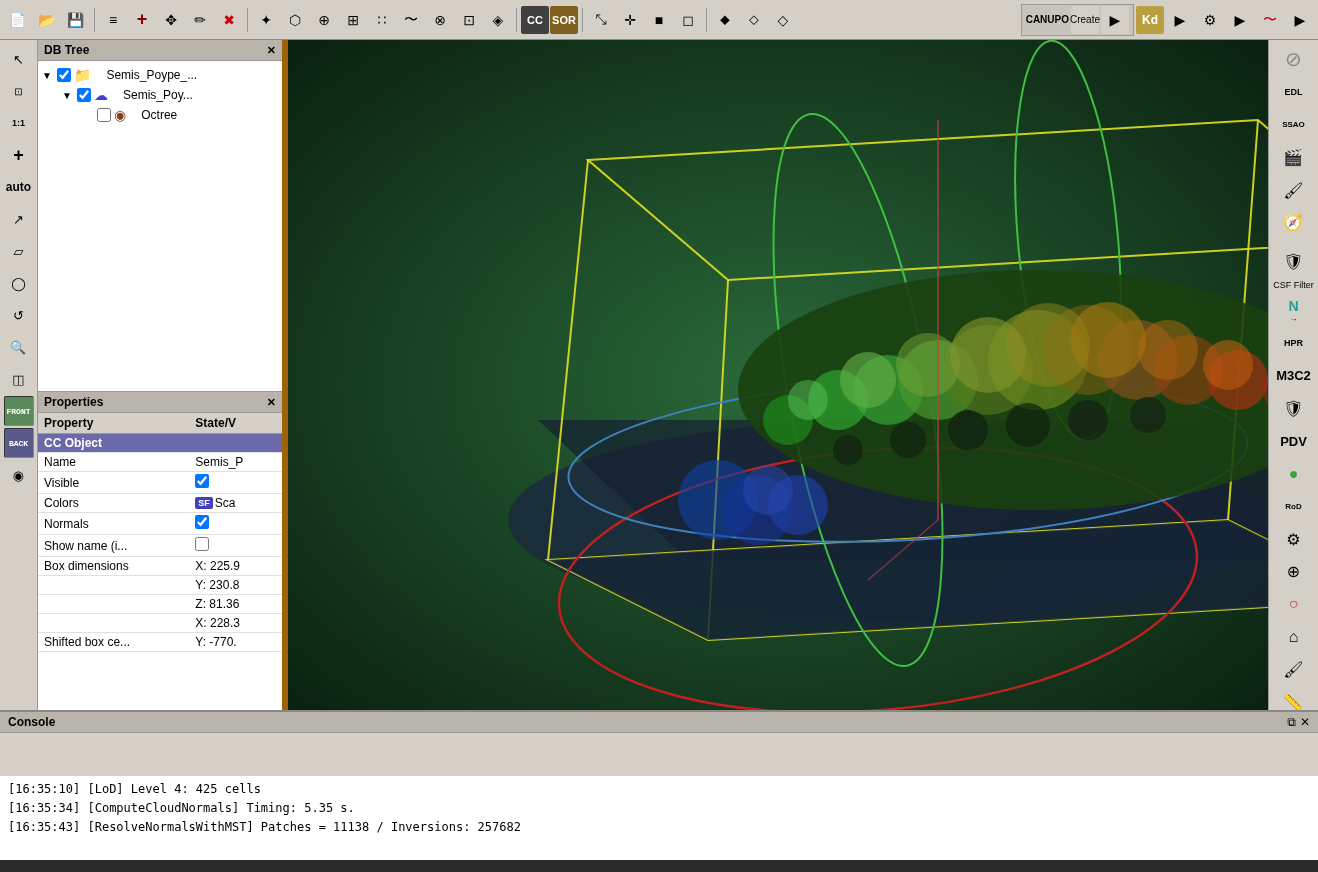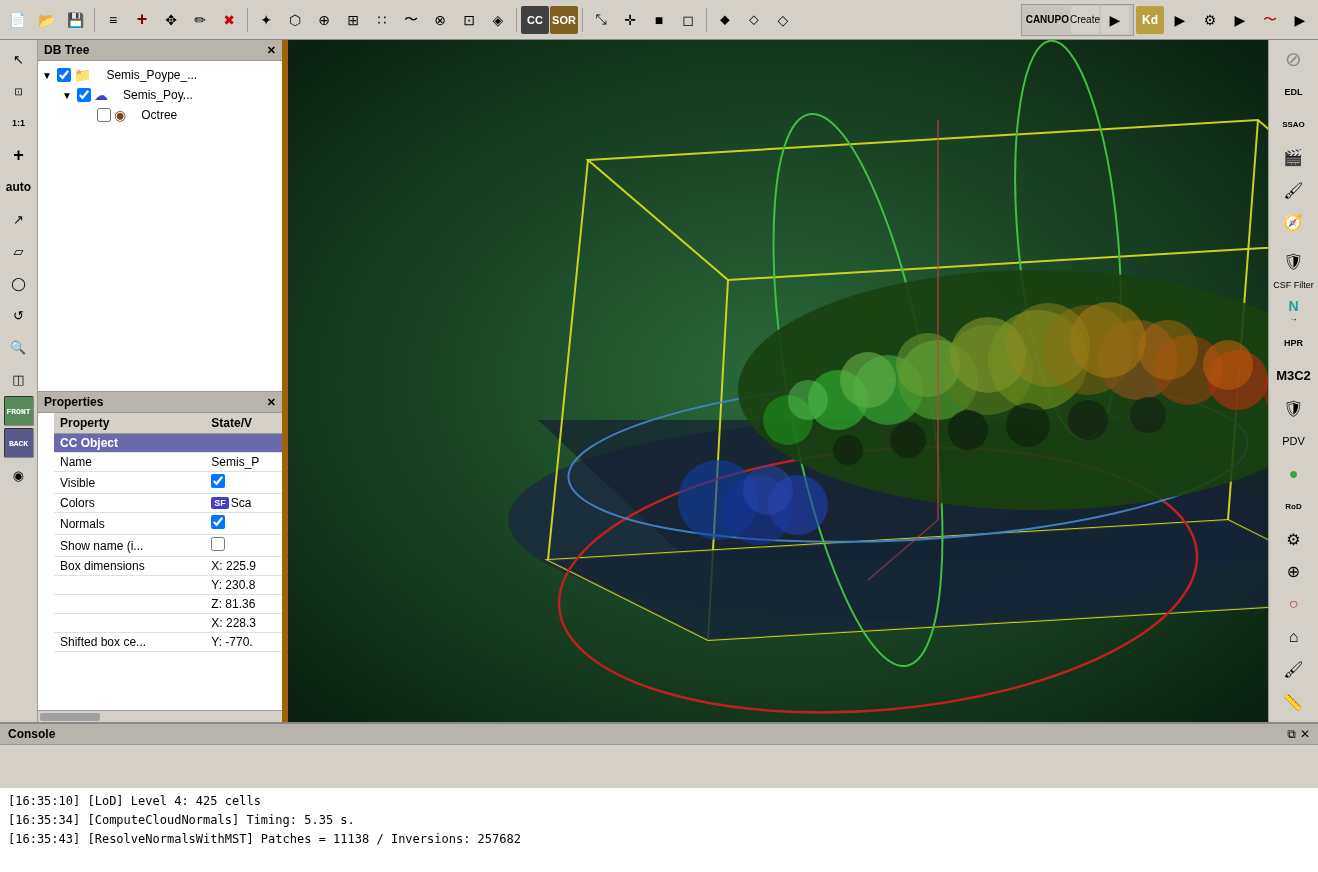--- a/index.html
+++ b/index.html
@@ -68,21 +68,21 @@
     .tree-grandchild { padding-left: 40px; }
 
     
     #properties-panel {
       flex: 1; background: #d4d0c8; display: flex; flex-direction: column; overflow: hidden;
     }
     #properties-content {
       flex: 1; overflow: auto; background: #fff;
     }
     .prop-table {
-      width: 100%; border-collapse: collapse; margin-left: 16px;
+      width: 100%; border-collapse: collapse;
     }
     .prop-table th {
       background: #d4d0c8; padding: 3px 6px; text-align: left; font-size: 12px;
       border-bottom: 1px solid #999; position: sticky; top: 0;
     }
     .prop-table td {
       padding: 2px 6px; font-size: 12px; border-bottom: 1px solid #e0e0e0;
       max-width: 120px; overflow: hidden; text-overflow: ellipsis; white-space: nowrap;
     }
     .prop-row-header {
@@ -118,21 +118,21 @@
     }
     .right-btn {
       width: 38px; height: 38px; background: #d4d0c8; border: 1px solid transparent;
       display: flex; align-items: center; justify-content: center; cursor: pointer;
       font-size: 11px; border-radius: 2px; flex-direction: column; text-align: center;
     }
     .right-btn-label { font-size: 8px; line-height: 1; }
 
     
     #bottom-area {
-      position: absolute; bottom: 0; left: 0; right: 0; height: 150px;
+      position: absolute; bottom: 12px; left: 0; right: 0; height: 150px;
       background: #d4d0c8; border-top: 2px solid #888;
       display: flex; flex-direction: column;
     }
     #console-header {
       background: #b8b4ac; padding: 3px 8px; font-weight: bold; font-size: 12px;
       display: flex; justify-content: space-between; align-items: center;
       border-bottom: 1px solid #999;
     }
     #console-content {
       flex: 1; overflow-y: auto; background: #fff; padding: 4px 8px;
@@ -484,21 +484,21 @@
     <button class="right-btn">
       <span style="font-size:9px;font-weight:bold">HPR</span>
     </button>
     <button class="right-btn">
       <span style="font-size:13px;font-weight:bold">M3C2</span>
     </button>
     <button class="right-btn">
       <span style="font-size:16px">🛡</span>
     </button>
     <button class="right-btn">
-      <span style="font-size:11px;font-weight:normal">PDV</span>
+      <span style="font-size:13px;font-weight:bold">PDV</span>
     </button>
     <button class="right-btn">
       <span style="font-size:16px;color:#40a040">●</span>
     </button>
     <button class="right-btn">
       <span style="font-size:8px;font-weight:bold">RoD</span>
     </button>
     <button class="right-btn">
       <span style="font-size:16px">⚙</span>
     </button>

